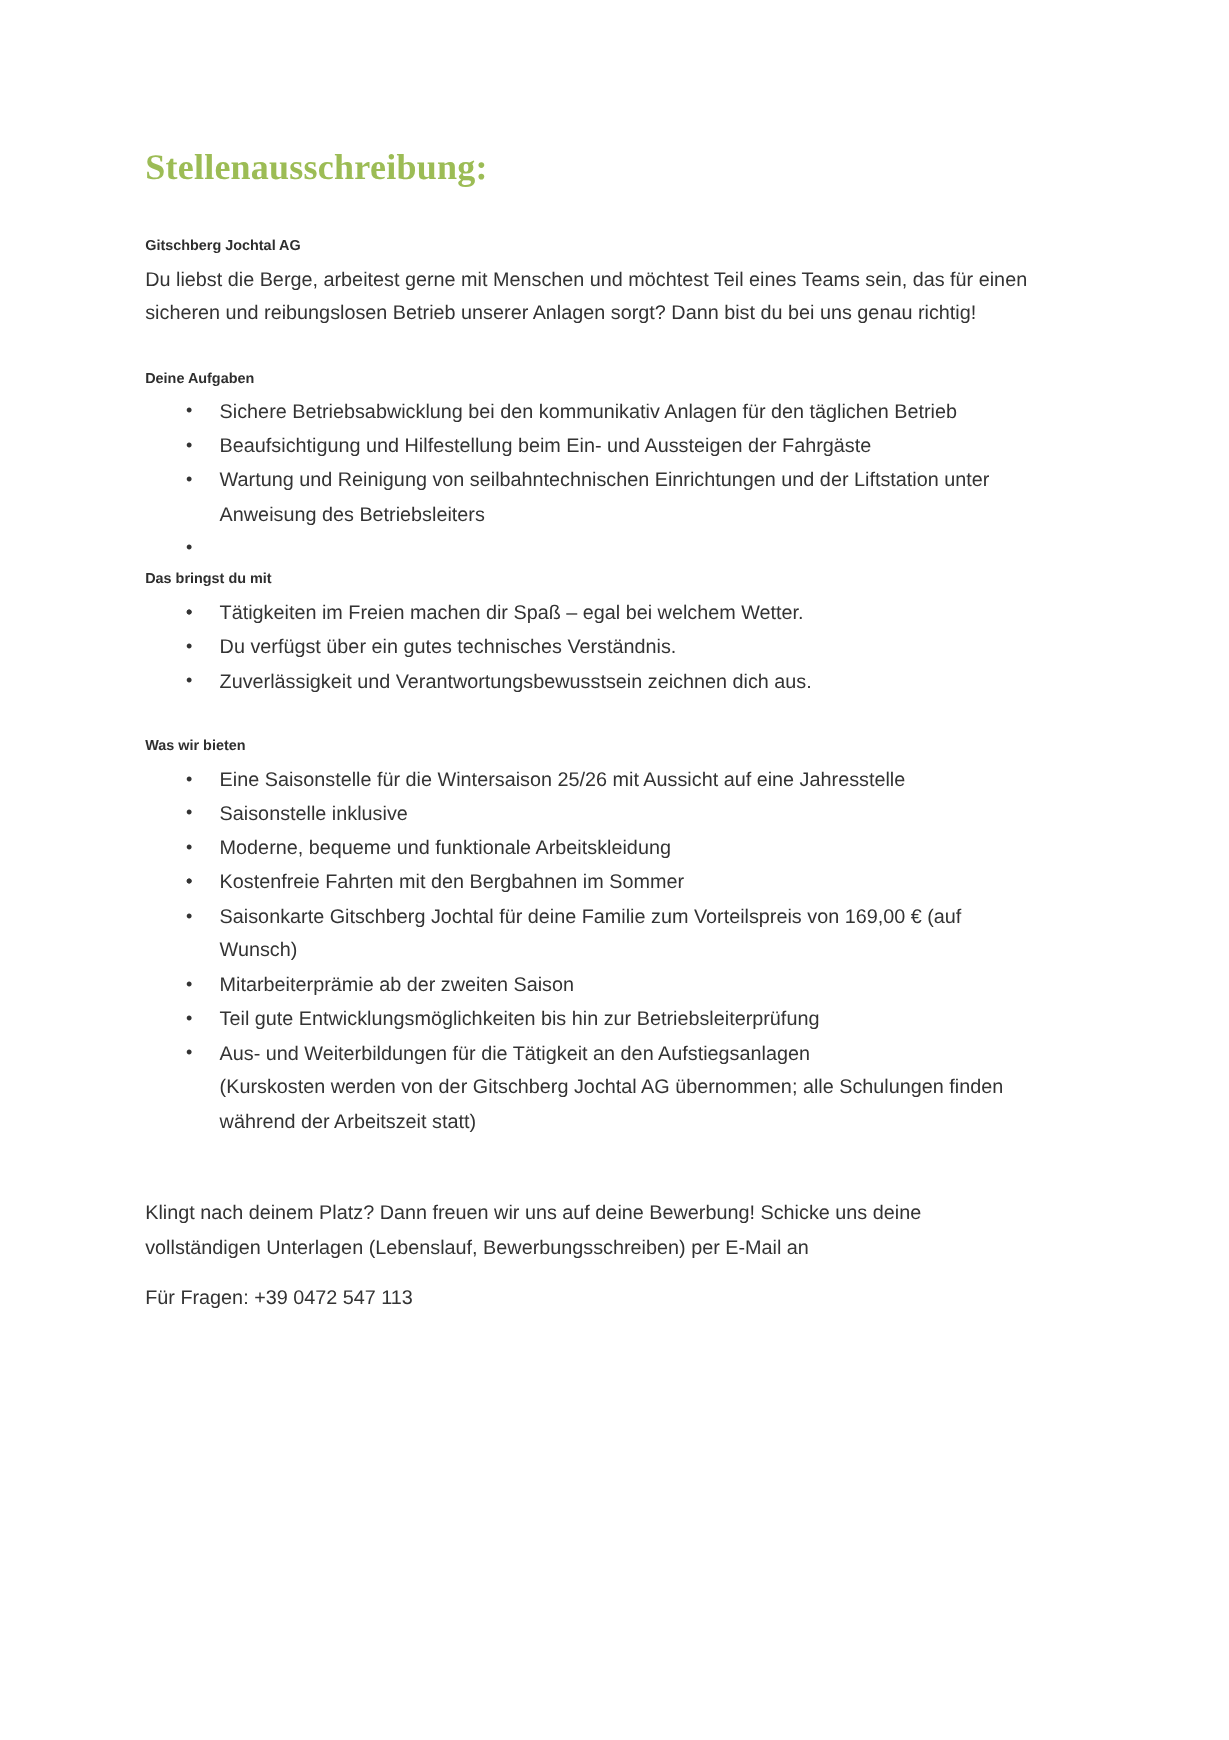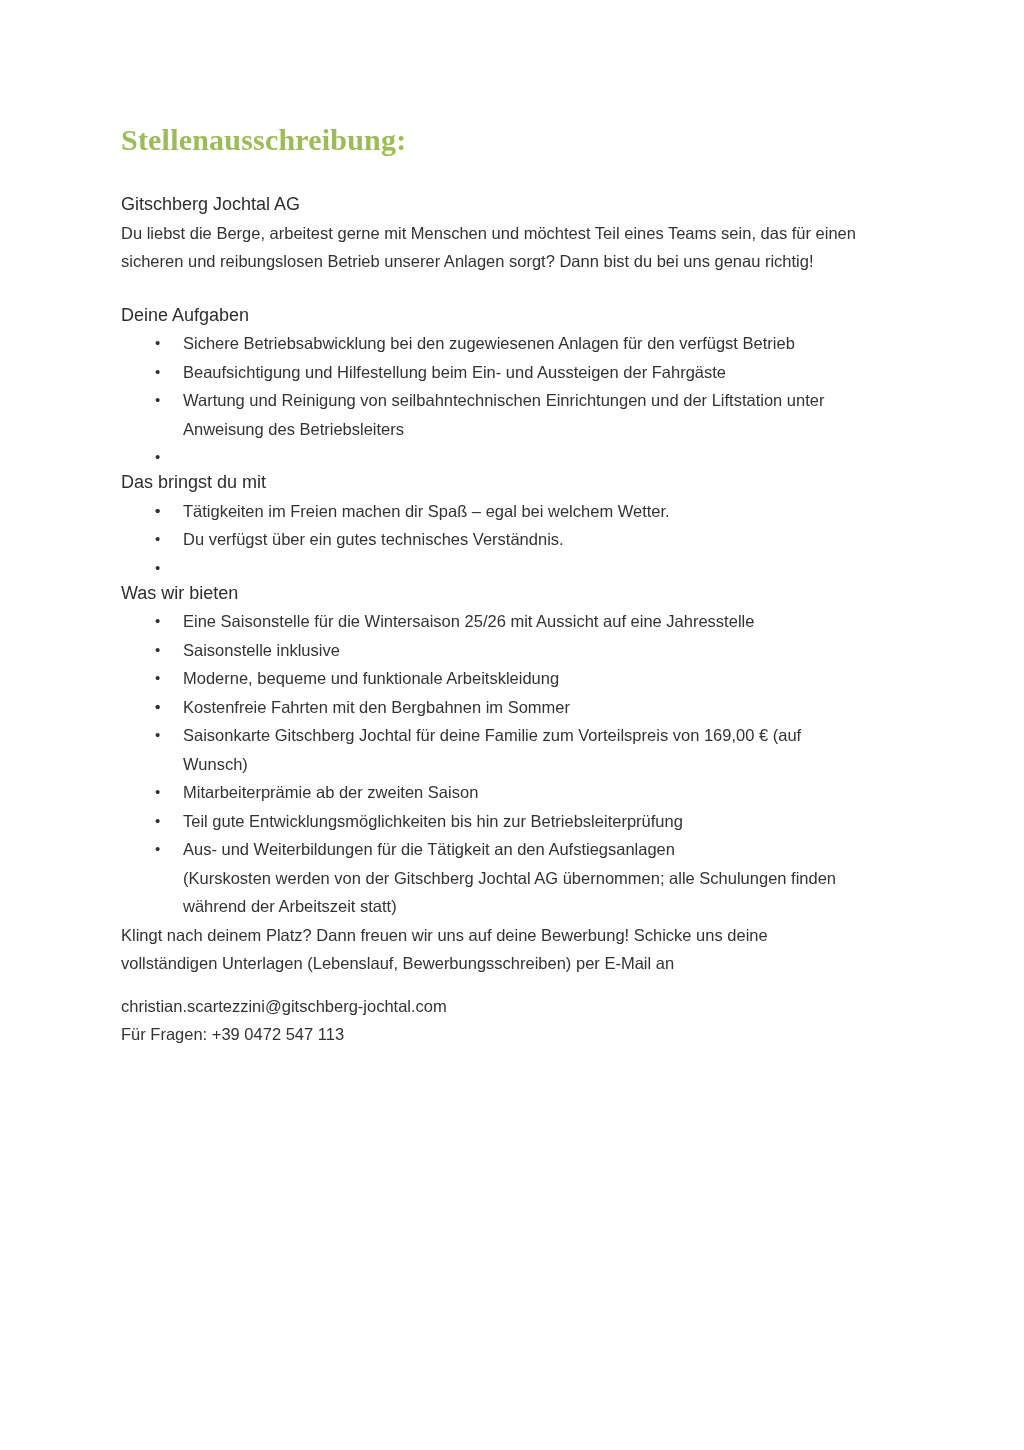--- a/index.html
+++ b/index.html
@@ -22,75 +22,75 @@
     font-family: "Liberation Serif", "DejaVu Serif", serif;
     font-weight: 700;
     font-size: 30px;
     line-height: 40px;
     color: #9cbc55;
     letter-spacing: 0.2px;
   }
   .section { margin-top: 25px; }
   .section.first { margin-top: 30px; }
   h2.sec-heading {
-    font-size: 18px;
+    font-size: 12px;
     line-height: 28.5px;
-    font-weight: 400;
+    font-weight: 700;
     color: #2e2e2e;
   }
   p.body-text { white-space: pre-line; }
   ul.bullets { list-style: none; }
   ul.bullets li {
     position: relative;
     padding-left: 62px;
     white-space: pre-line;
   }
   ul.bullets li .dot {
     position: absolute;
     left: 34px;
     top: 0;
     font-size: 15px;
     color: #333333;
   }
-  p.closing { white-space: pre-line; }
+  p.closing { margin-top: 48px; white-space: pre-line; }
   .contact { margin-top: 14px; }
 </style>
 </head>
 <body>
 
 <main class="doc">
 
   <h1 class="title">
     <span>Stellenausschreibung:</span><br>
   </h1>
 
   <section class="section first">
     <h2 class="sec-heading">Gitschberg Jochtal AG</h2>
     <p class="body-text">Du liebst die Berge, arbeitest gerne mit Menschen und möchtest Teil eines Teams sein, das für einen
 sicheren und reibungslosen Betrieb unserer Anlagen sorgt? Dann bist du bei uns genau richtig!</p>
   </section>
 
   <section class="section">
     <h2 class="sec-heading">Deine Aufgaben</h2>
     <ul class="bullets">
-      <li><span class="dot">•</span><span>Sichere Betriebsabwicklung bei den zugewiesenen Anlagen für den verfügst Betrieb</span></li>
+      <li><span class="dot">•</span><span>Sichere Betriebsabwicklung bei den kommunikativ Anlagen für den täglichen Betrieb</span></li>
       <li><span class="dot">•</span><span>Beaufsichtigung und Hilfestellung beim Ein- und Aussteigen der Fahrgäste</span></li>
       <li><span class="dot">•</span><span>Wartung und Reinigung von seilbahntechnischen Einrichtungen und der Liftstation unter
 Anweisung des Betriebsleiters</span></li>
       <li><span class="dot">•</span></li>
     </ul>
   </section>
 
   <section class="section">
     <h2 class="sec-heading">Das bringst du mit</h2>
     <ul class="bullets">
       <li><span class="dot">•</span></li>
       <li><span class="dot">•</span><span>Tätigkeiten im Freien machen dir Spaß – egal bei welchem Wetter.</span></li>
       <li><span class="dot">•</span><span>Du verfügst über ein gutes technisches Verständnis.</span></li>
-      <li><span class="dot">•</span></li>
+      <li><span class="dot">•</span><span>Zuverlässigkeit und Verantwortungsbewusstsein zeichnen dich aus.</span></li>
     </ul>
   </section>
 
   <section class="section">
     <h2 class="sec-heading">Was wir bieten</h2>
     <ul class="bullets">
       <li><span class="dot">•</span><span>Eine Saisonstelle für die Wintersaison 25/26 mit Aussicht auf eine Jahresstelle</span></li>
       <li><span class="dot">•</span><span>Saisonstelle inklusive</span></li>
       <li><span class="dot">•</span><span>Moderne, bequeme und funktionale Arbeitskleidung</span></li>
       <li><span class="dot">•</span></li>
@@ -102,17 +102,16 @@
       <li><span class="dot">•</span><span>Aus- und Weiterbildungen für die Tätigkeit an den Aufstiegsanlagen
 (Kurskosten werden von der Gitschberg Jochtal AG übernommen; alle Schulungen finden
 während der Arbeitszeit statt)</span></li>
     </ul>
   </section>
 
   <p class="closing">Klingt nach deinem Platz? Dann freuen wir uns auf deine Bewerbung! Schicke uns deine
 vollständigen Unterlagen (Lebenslauf, Bewerbungsschreiben) per E-Mail an</p>
 
   <div class="contact">
-    <p>christian.scartezzini@gitschberg-jochtal.com</p>
     <p>Für Fragen: +39 0472 547 113</p>
   </div>
 
 </main>
 
 </body></html>

